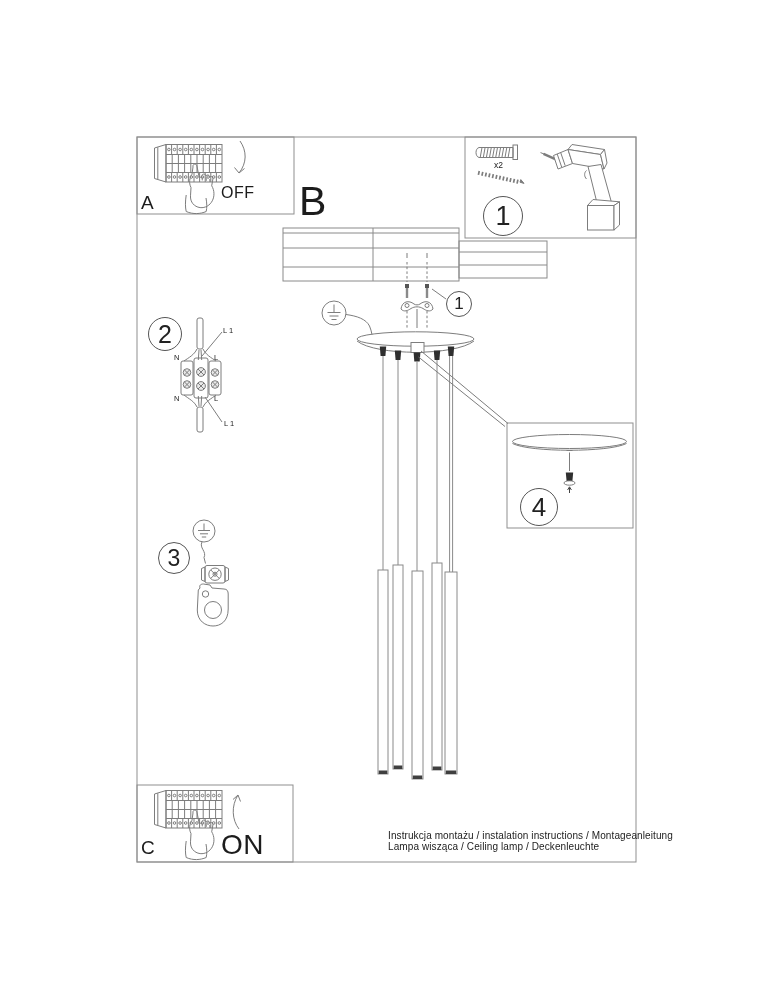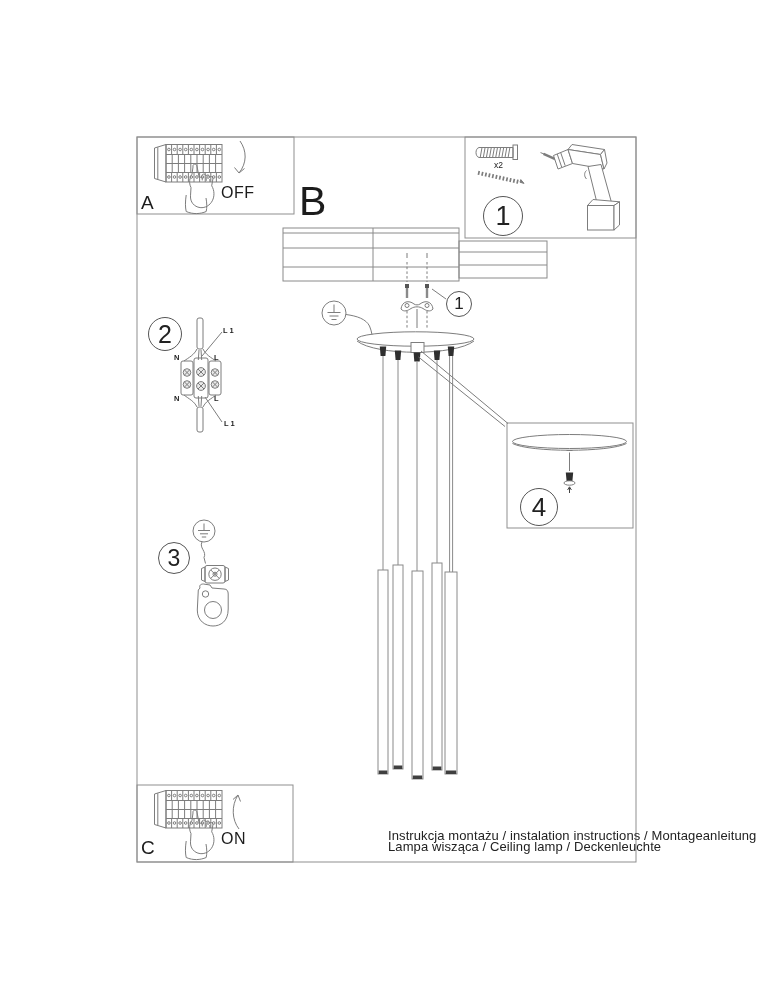--- a/index.html
+++ b/index.html
@@ -7,37 +7,37 @@
   }
   html,body{margin:0;padding:0;background:var(--bg);}
   .sheet{position:relative;width:774px;height:1000px;background:var(--bg);overflow:hidden;
          font-family:"Liberation Sans",sans-serif;color:var(--text);}
   svg{position:absolute;left:0;top:0;}
   .txt{position:absolute;white-space:pre;color:var(--text);line-height:1;}
   .t-a   {left:141px;top:193px;font-size:19px;}
   .t-b   {left:299px;top:181px;font-size:41px;}
   .t-off {left:221px;top:185px;font-size:16px;letter-spacing:.5px;}
   .t-c   {left:141px;top:838px;font-size:19px;}
-  .t-on  {left:221px;top:831px;font-size:16px;letter-spacing:.5px;}
+  .t-on  {left:221px;top:831px;font-size:28px;letter-spacing:.5px;}
   .t-x2  {left:494px;top:161px;width:17px;font-size:8.5px;}
-  .t-s   {font-size:7.5px;font-weight:bold;}
+  .t-s   {font-size:7.5px;}
   .t-l1t {left:223px;top:327px;}
   .t-nt  {left:174px;top:354px;}
   .t-lt  {left:214px;top:354px;}
   .t-nb  {left:174px;top:395px;}
   .t-lb  {left:214px;top:395px;}
   .t-l1b {left:224px;top:420px;}
   .cnum{position:absolute;border:1.3px solid #565656;border-radius:50%;background:#fff;
         display:flex;align-items:center;justify-content:center;color:#222;}
   .c1a{left:483px;top:196px;width:38px;height:38px;font-size:27px;}
   .c1b{left:446px;top:291px;width:24px;height:24px;font-size:17px;}
   .c2 {left:148px;top:317px;width:32px;height:32px;font-size:25px;}
   .c3 {left:158px;top:542px;width:30px;height:30px;font-size:23px;}
   .c4 {left:520px;top:488px;width:36px;height:36px;font-size:26px;}
-  .footer{position:absolute;left:388px;top:830px;font-size:13px;line-height:11.4px;
+  .footer{position:absolute;left:388px;top:830px;font-size:10px;line-height:11.4px;
           letter-spacing:.1px;color:#222;}
 </style>
 </head>
 <body>
 
 <div class="sheet">
 
 <svg width="774" height="1000" viewBox="0 0 774 1000">
   <g fill="none" stroke="#7d7d7d" stroke-width="1">
 

